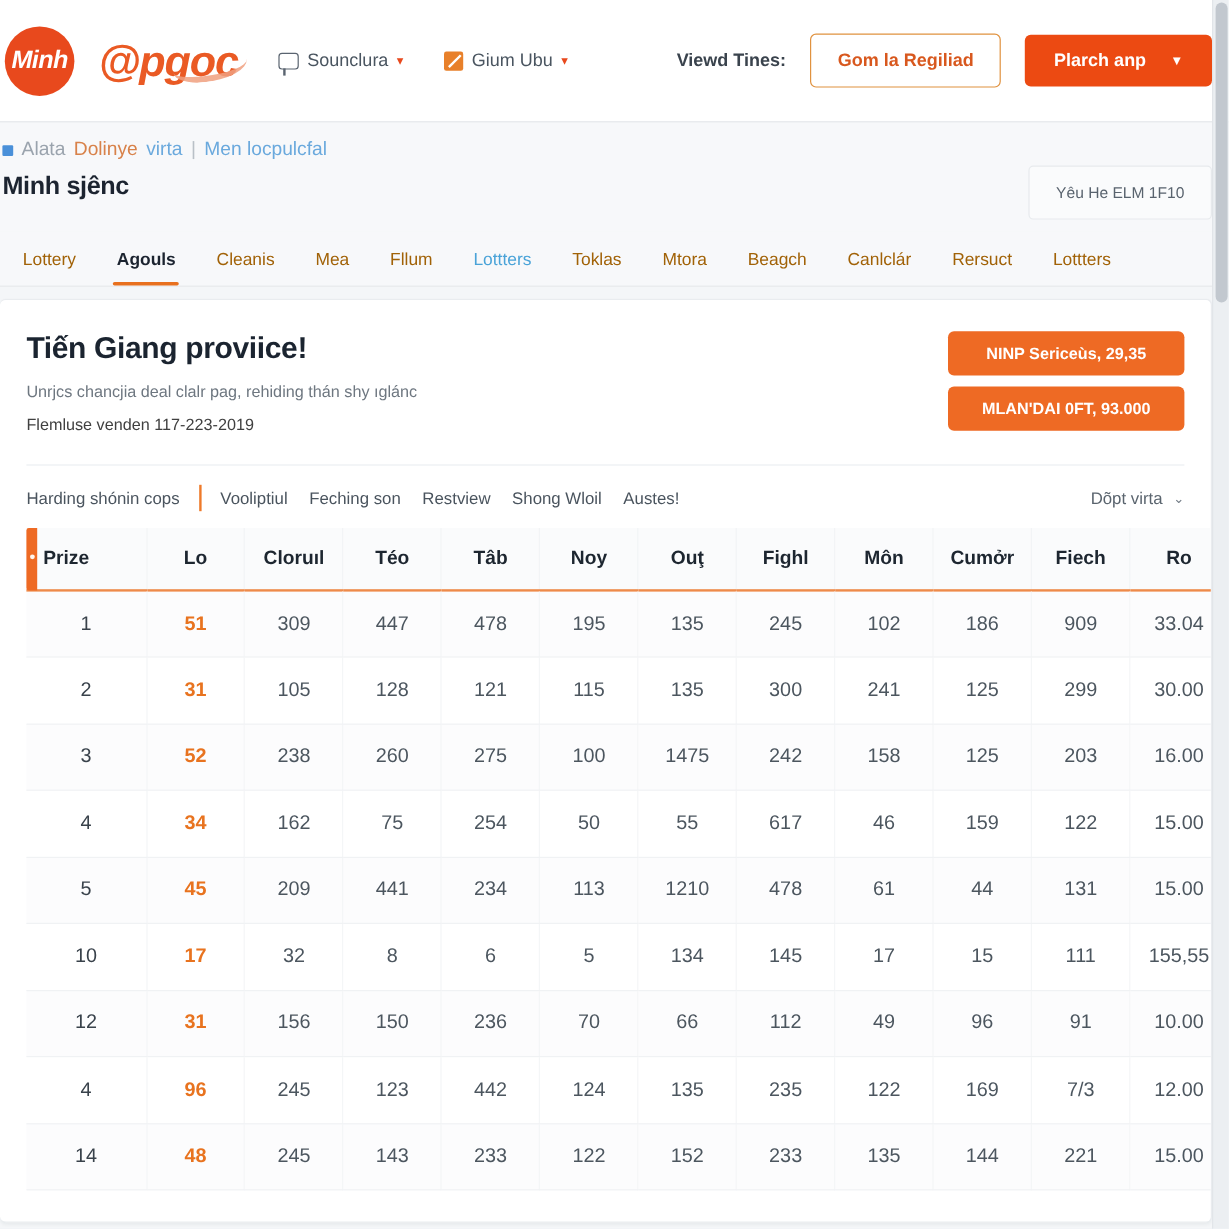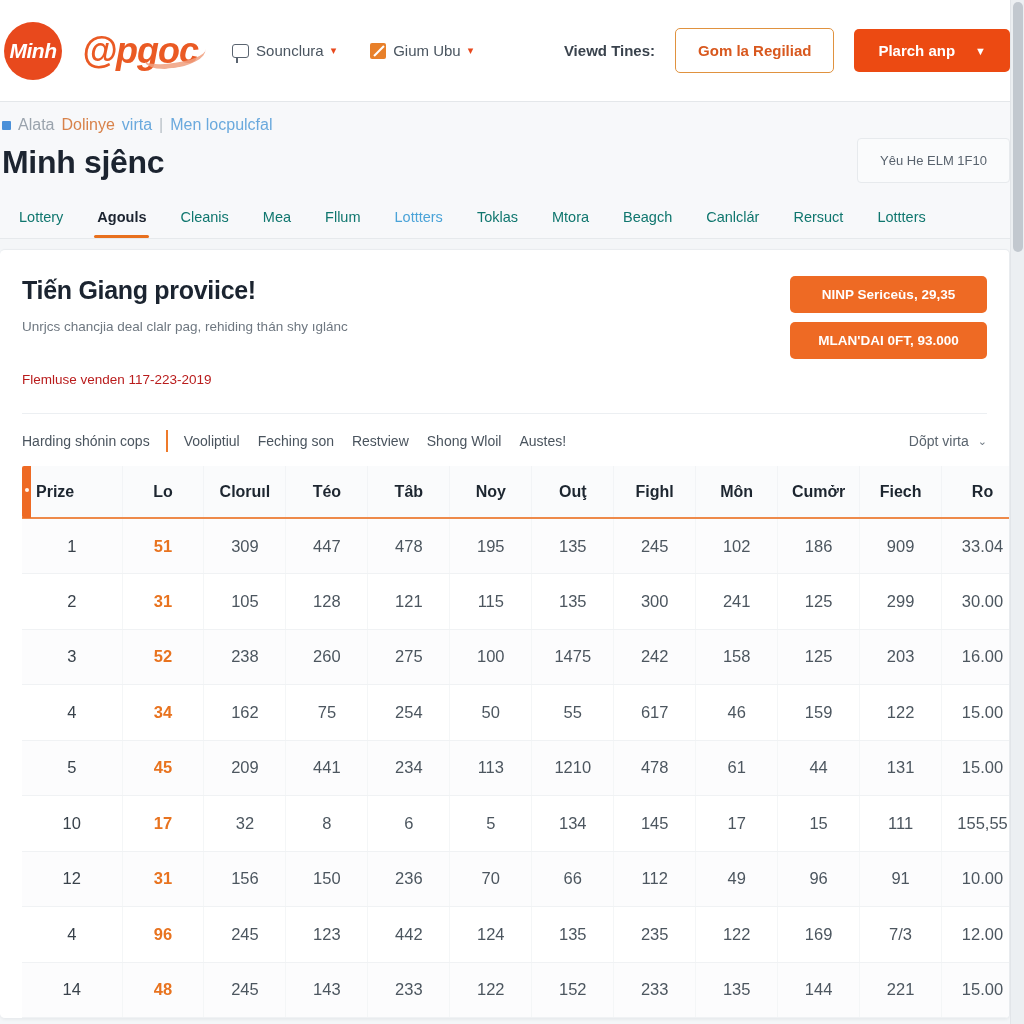--- a/index.html
+++ b/index.html
@@ -73,36 +73,36 @@
     display: flex; align-items: center; gap: 7px; font-size: 16px; padding-left: 2px;
   }
   .bc-ic { width: 9px; height: 9px; background: #4a90d9; border-radius: 1px; }
   .bc-a { color: #9aa3ad; }
   .bc-b { color: #d8824a; }
   .bc-c { color: #6aa9dd; }
   .bc-sep { color: #b9c0c7; }
   .bc-d { color: #6aa9dd; }
   .titlerow { display: flex; align-items: flex-start; }
   .page-title {
-    font-size: 32px; font-weight: bold; color: #1c2430; letter-spacing: -0.3px;
+    font-size: 21px; font-weight: bold; color: #1c2430; letter-spacing: -0.3px;
     margin-top: 10px; padding-left: 2px;
   }
   .title-chip {
     margin-left: auto; margin-right: 14px; margin-top: 4px;
     border: 1px solid #e7eaed; background: #fafbfc; border-radius: 4px;
     font-size: 13px; color: #59636e; padding: 14px 22px; white-space: nowrap;
   }
 
   
   .tabs {
     background: #f7f8fa; display: flex; align-items: flex-end; gap: 0;
     border-bottom: 1px solid #e6e9ec; padding-left: 2px; height: 46px;
   }
   .tab {
-    font-size: 14.5px; color: #0f766e; padding: 0 17px 13px 17px;
+    font-size: 14.5px; color: #a16207; padding: 0 17px 13px 17px;
     position: relative; white-space: nowrap;
   }
   .tab.active { color: #1c2430; font-weight: bold; }
   .tab.active:after {
     content: ""; position: absolute; left: 14px; right: 14px; bottom: 0;
     height: 3px; background: #e8701e; border-radius: 2px;
   }
   .tab.link { color: #4aa3d8; }
 
   
@@ -110,21 +110,21 @@
     margin: 10px 14px 0 0; background: #fff; border-radius: 5px;
     border: 1px solid #e9ecef; border-left: none;
     box-shadow: 0 1px 3px rgba(20,30,40,.05);
     min-height: 770px; position: relative; overflow: hidden;
   }
   .card-top { display: flex; padding: 26px 22px 0 22px; }
   .promo-title {
     font-size: 25px; font-weight: bold; color: #1b2430; letter-spacing: -0.3px;
   }
   .promo-sub { font-size: 13.5px; color: #6e7780; margin-top: 14px; }
-  .promo-meta { font-size: 13.5px; color: #b91c1c; margin-top: 38px; }
+  .promo-meta { font-size: 13.5px; color: #404040; margin-top: 12px; }
   .promo-actions { margin-left: auto; display: flex; flex-direction: column; gap: 9px; }
   .pill {
     background: #ee6a24; color: #fff; font-size: 13.5px; font-weight: bold;
     border: none; border-radius: 5px; padding: 11px 16px; min-width: 197px;
     text-align: center; white-space: nowrap;
   }
   .card-divider { height: 1px; background: #eceff2; margin: 26px 22px 0 22px; }
 
   
   .filterrow {

